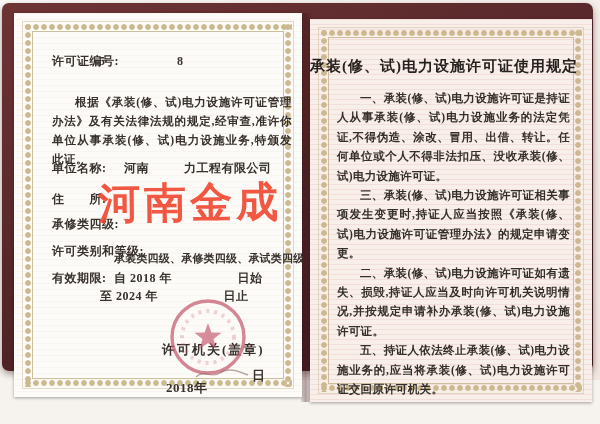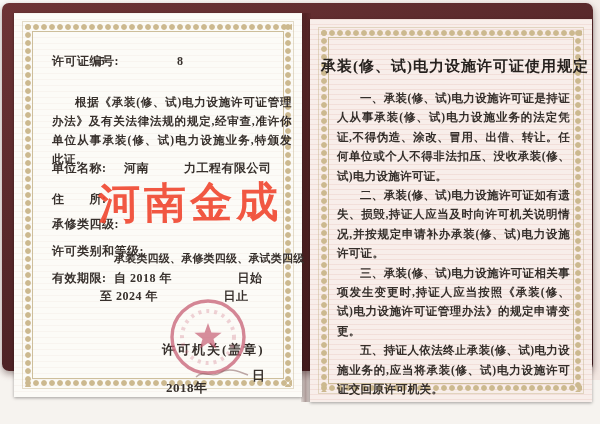--- a/index.html
+++ b/index.html
@@ -48,21 +48,21 @@
     text-align:justify;text-indent:2em;white-space:normal;letter-spacing:.5px;}
   .digit{position:absolute;font-weight:700;font-size:12px;color:#37302c;}
   .blankgap{display:inline-block;width:28px;}
   .watermark{position:absolute;left:84px;top:162px;
     font-size:42px;font-weight:600;letter-spacing:4px;
     color:rgba(240,73,50,.92);white-space:nowrap;transform:rotate(-.6deg);
     font-family:"Liberation Serif","DejaVu Serif",serif;}
   .seal{position:absolute;left:146px;top:276px;width:96px;height:96px;opacity:.88;}
   .scribble{position:absolute;left:178px;top:352px;width:60px;height:18px;opacity:.55;}
   
-  .rtitle{position:absolute;left:8px;right:0;top:38px;text-align:center;
+  .rtitle{position:absolute;left:0;right:0;top:38px;
     font-size:15px;font-weight:700;letter-spacing:1px;color:#26211e;}
   .rules{position:absolute;left:27px;right:22px;top:70px;
     font-size:11.5px;line-height:19.4px;font-weight:600;color:#342e2a;
     text-align:justify;letter-spacing:.3px;}
   .rules p{margin:0;text-indent:2em;}
 </style>
 </head>
 <body>
 
 <div class="scene">
@@ -129,18 +129,18 @@
       <div class="bead t"></div>
       <div class="bead b"></div>
       <div class="bead l"></div>
       <div class="bead r"></div>
     </div>
 
     <div class="rtitle">承装(修、试)电力设施许可证使用规定</div>
 
     <div class="rules">
       <p>一、承装(修、试)电力设施许可证是持证人从事承装(修、试)电力设施业务的法定凭证,不得伪造、涂改、冒用、出借、转让。任何单位或个人不得非法扣压、没收承装(修、试)电力设施许可证。</p>
+      <p>三、承装(修、试)电力设施许可证相关事项发生变更时,持证人应当按照《承装(修、试)电力设施许可证管理办法》的规定申请变更。</p>
       <p>二、承装(修、试)电力设施许可证如有遗失、损毁,持证人应当及时向许可机关说明情况,并按规定申请补办承装(修、试)电力设施许可证。</p>
-      <p>三、承装(修、试)电力设施许可证相关事项发生变更时,持证人应当按照《承装(修、试)电力设施许可证管理办法》的规定申请变更。</p>
       <p>五、持证人依法终止承装(修、试)电力设施业务的,应当将承装(修、试)电力设施许可证交回原许可机关。</p>
     </div>
   </div>
 </div>
 
 </body></html>

